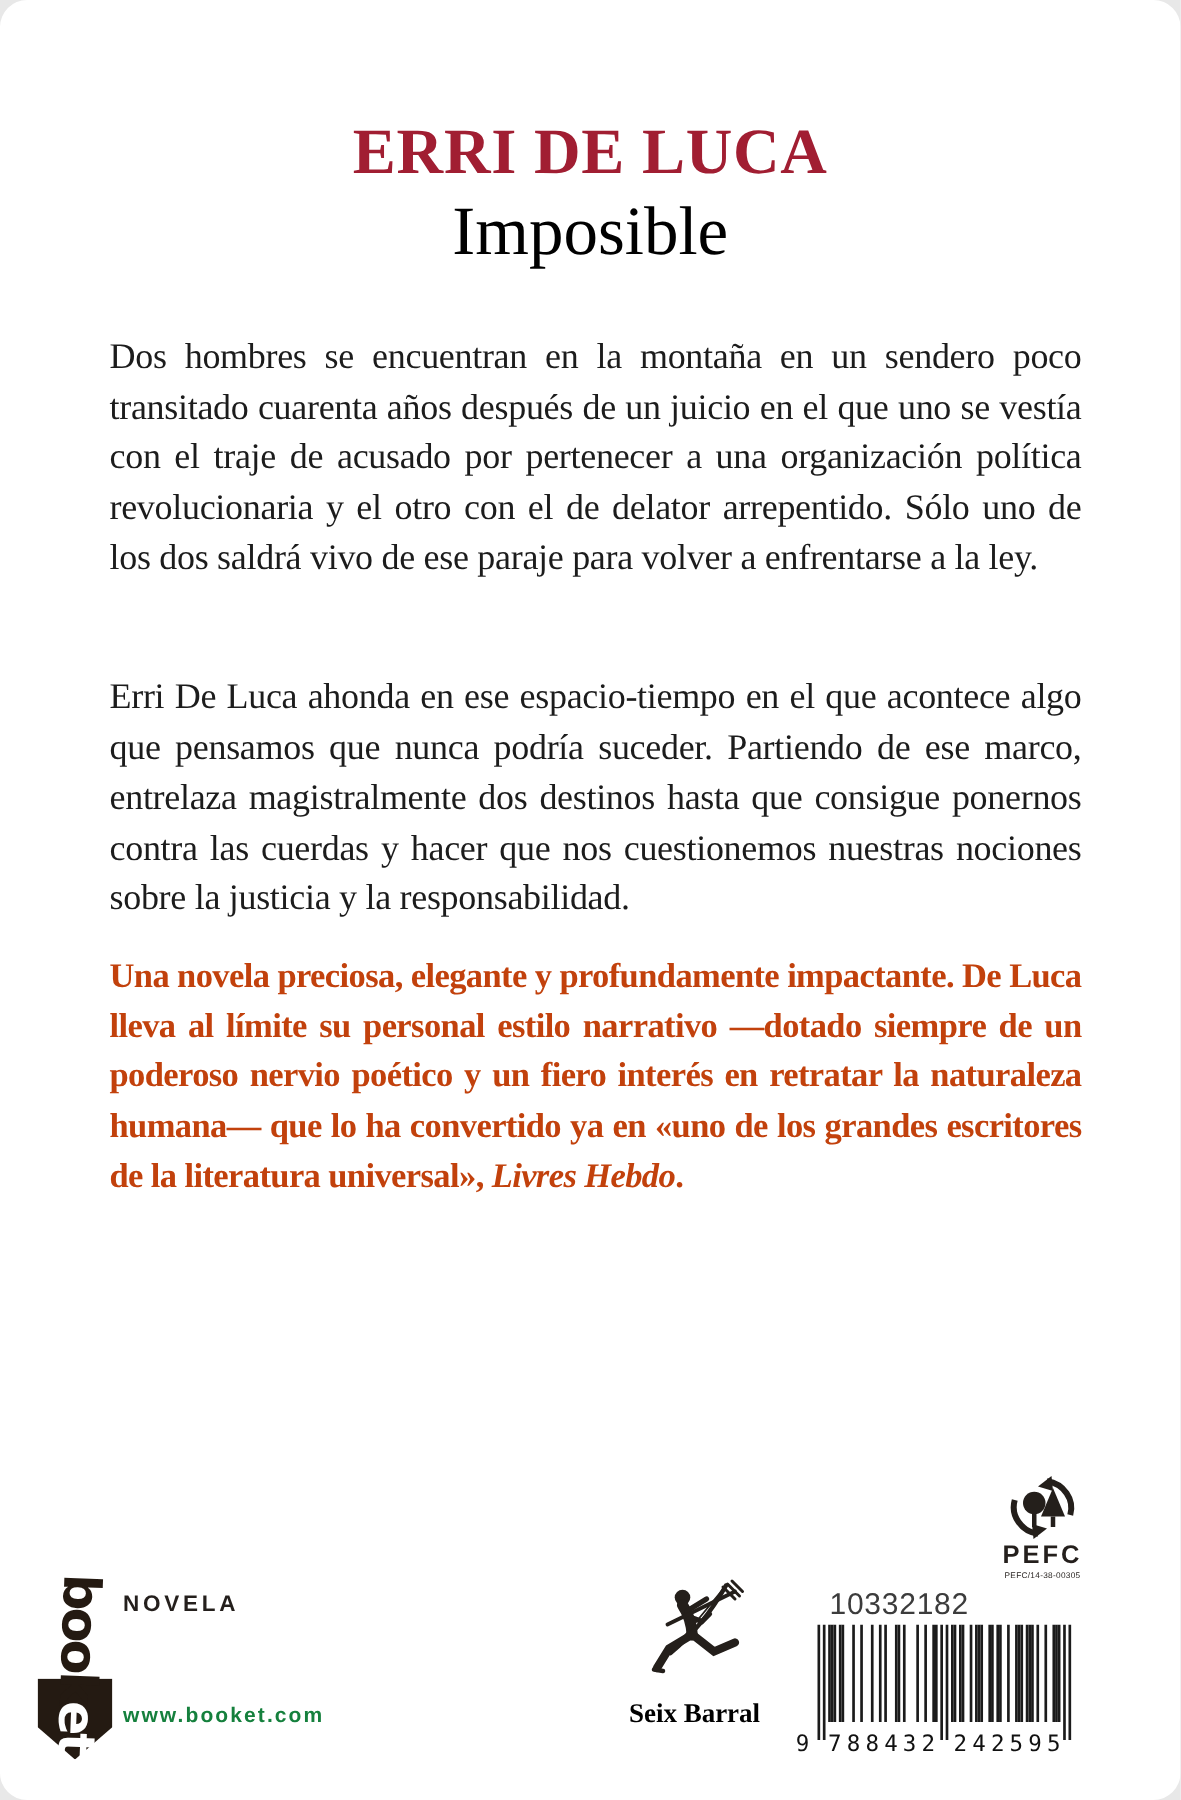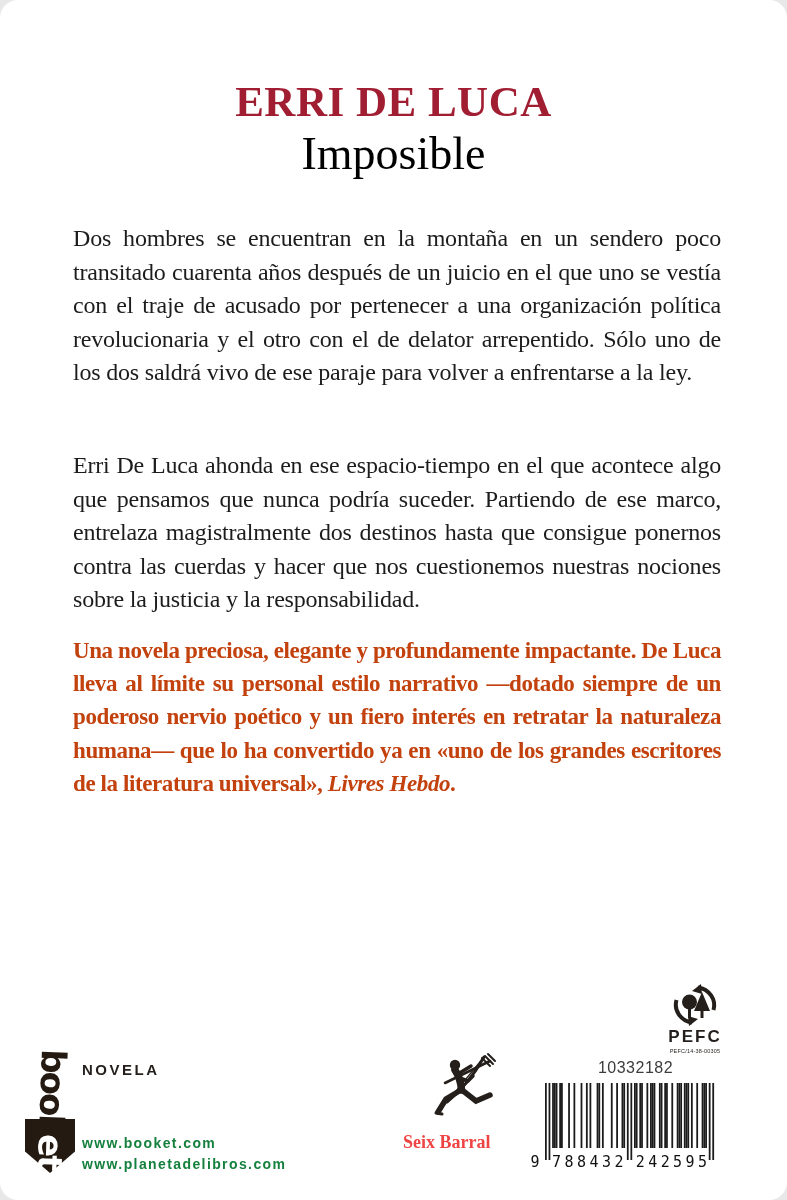--- a/index.html
+++ b/index.html
@@ -30,32 +30,32 @@
           font-size:34px;letter-spacing:-2px;line-height:1;z-index:2;white-space:nowrap;}
   .bw-black{color:#241a12;}
   .bw-white{color:#ffffff;}
 
   .category{position:absolute;left:82px;top:1061px;font-family:"Liberation Sans",sans-serif;
           font-weight:700;font-size:15px;letter-spacing:2.5px;color:#241f1c;}
   .urls{position:absolute;left:82px;top:1133px;font-family:"Liberation Sans",sans-serif;
           font-weight:700;font-size:14px;line-height:21px;letter-spacing:1.4px;color:#15803d;}
 
   .archer{position:absolute;left:433px;top:1050px;width:64px;height:78px;}
-  .seix-name{position:absolute;left:403px;top:1132px;width:120px;
-          font-family:"Liberation Serif",serif;font-weight:700;font-size:18px;color:#ef4444;}
+  .seix-name{position:absolute;left:403px;top:1132px;width:120px;text-align:center;
+          font-family:"Liberation Serif",serif;font-weight:700;font-size:18px;color:#000000;}
 
   .pefc{position:absolute;left:656px;top:984px;width:78px;text-align:center;}
   .pefc svg{display:block;margin:0 auto;}
   .pefc-label{font-family:"Liberation Sans",sans-serif;font-weight:700;font-size:17px;
           letter-spacing:2px;color:#241f1c;margin-top:1px;}
   .pefc-code{font-family:"Liberation Sans",sans-serif;font-size:5.5px;letter-spacing:.2px;
           color:#241f1c;margin-top:1px;}
 
-  .product-code{position:absolute;left:553px;top:1059px;width:165px;text-align:center;
-          font-family:"Liberation Sans",sans-serif;font-weight:400;font-size:16px;
+  .product-code{position:absolute;left:553px;top:1059px;width:165px;text-align:left;
+          font-family:"Liberation Sans",sans-serif;font-weight:400;font-size:20px;
           letter-spacing:.5px;color:#3c3c3c;}
   .barcode{position:absolute;left:527px;top:1083px;width:192px;height:88px;}
 </style>
 </head>
 <body>
 
 <div class="page">
 
   <h1 class="author">ERRI DE LUCA</h1>
   <h2 class="booktitle">Imposible</h2>
@@ -65,21 +65,20 @@
 
   <p class="review"><span>Una novela preciosa, elegante y profundamente impactante. De Luca lleva al límite su personal estilo narrativo —dotado siem­pre de un poderoso nervio poético y un fiero interés en retra­tar la naturaleza humana— que lo ha convertido ya en «uno de los grandes escritores de la literatura universal», </span><em>Livres Hebdo</em><span>.</span></p>
 
   <div class="shield"></div>
   <div class="booket-word"><span class="bw-black">book</span><span class="bw-white">et</span></div>
 
   <div class="category">NOVELA</div>
 
   <div class="urls">
     <div>www.booket.com</div>
-    <div>www.planetadelibros.com</div>
   </div>
 
   <svg class="archer" viewBox="0 0 64 78">
     <g stroke="#241f1b" fill="none" stroke-linecap="round">
       <circle cx="22" cy="15" r="5.2" fill="#241f1b" stroke="none"></circle>
       <path d="M22 20 C26 26 28 32 28.5 40" stroke-width="7.5"></path>
       <path d="M25 24 L38 16" stroke-width="3.5"></path>
       <path d="M24 27 L35 31 L40 26" stroke-width="3.5"></path>
       <path d="M14 52 Q36 34 51 7" stroke-width="3"></path>
       <path d="M14 52 L51 7" stroke-width="1.2"></path>

